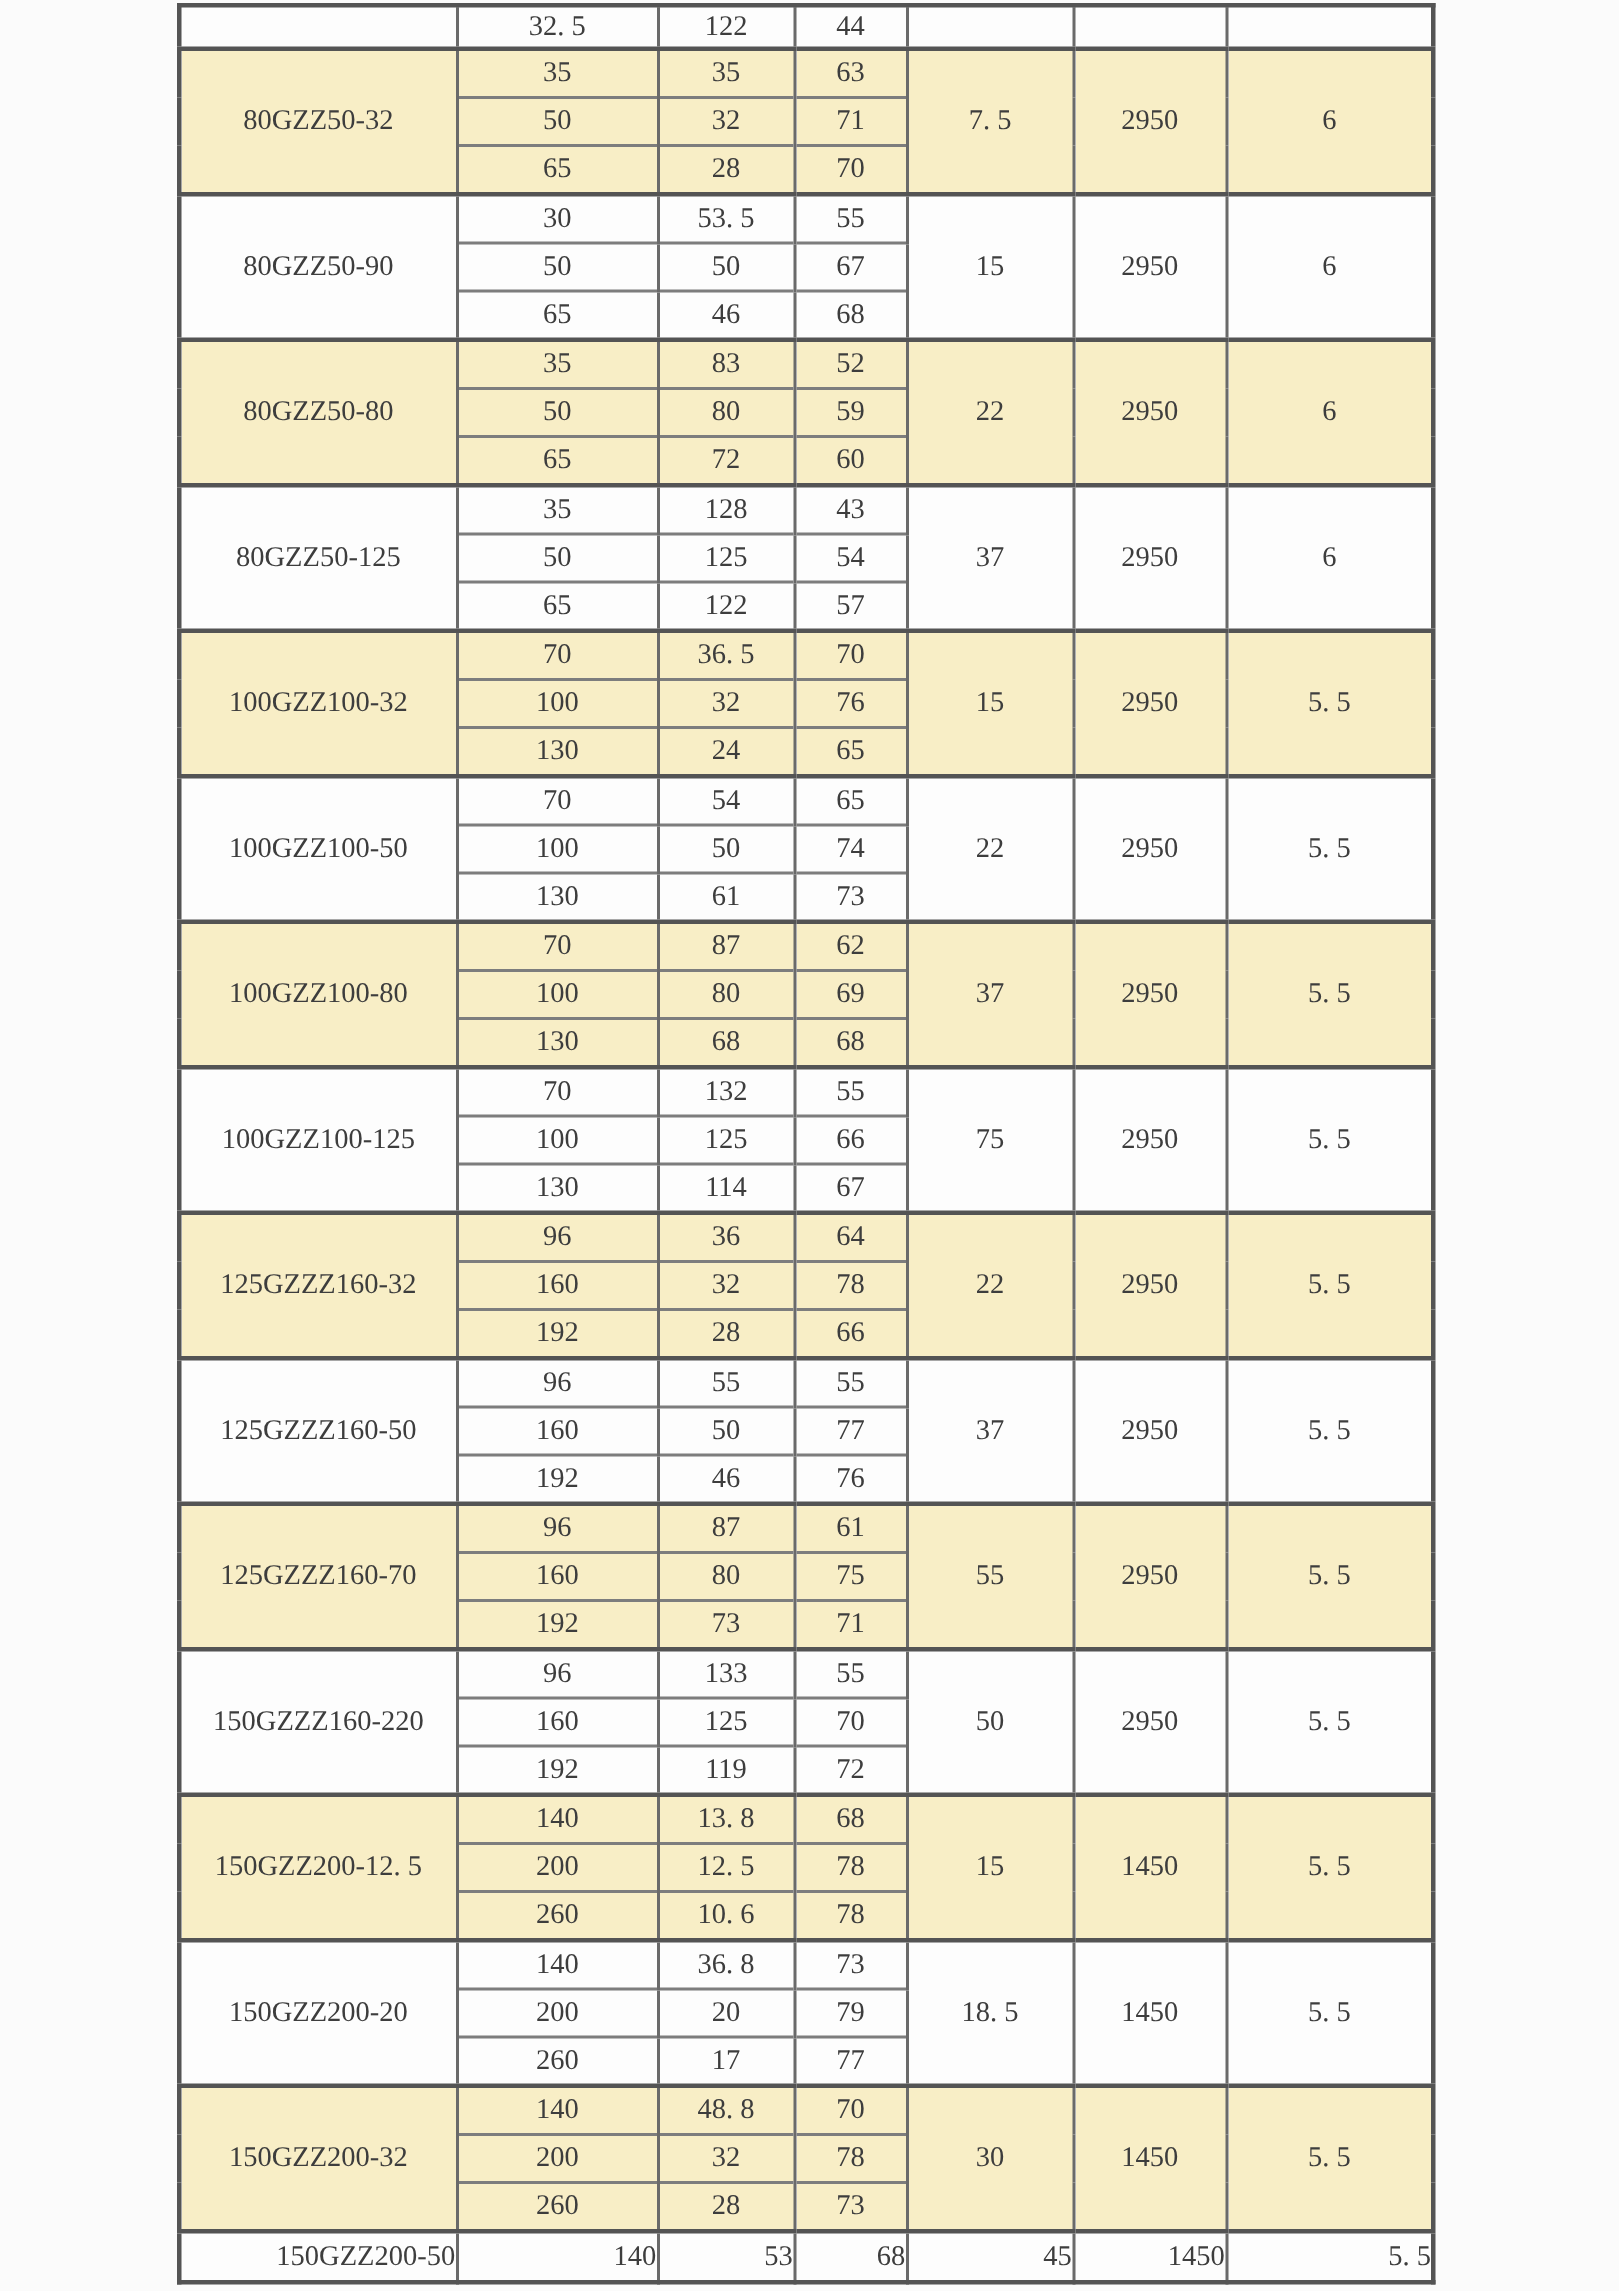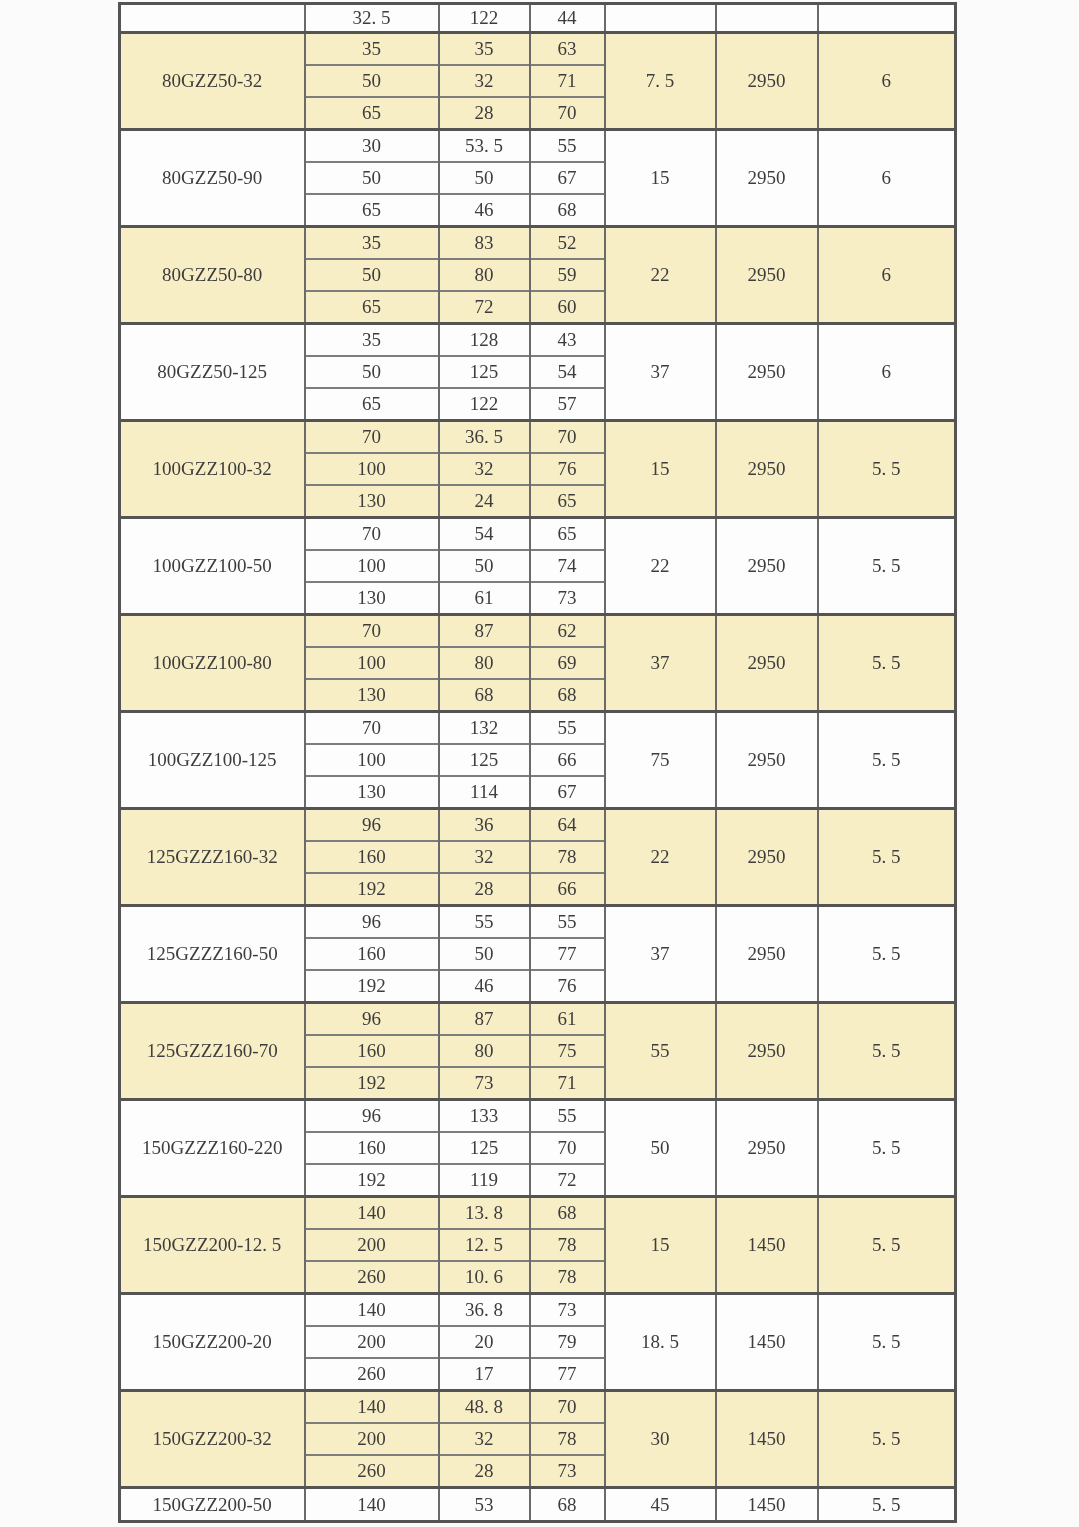--- a/index.html
+++ b/index.html
@@ -45,21 +45,21 @@
     overflow: hidden;
     white-space: nowrap;
   }
 
   tr.hl td { background: var(--hl, #f8eec6); }
 
   tr.group-start td { border-top: 3px solid var(--b-major, #545454); }
   tr.sub-row td     { border-top: 2px solid var(--b-minor, #7d7d7d); }
 
   tr.h-sm td { height: 26px; }
-  tr.h-lg td { height: 31px; }
+  tr.h-lg td { height: 31px; text-align: right; }
 </style>
 </head>
 <body>
 
 <div class="page">
   <table class="spec">
     <colgroup>
       <col class="c-model">
         <col class="c-flow">
         <col class="c-head">

